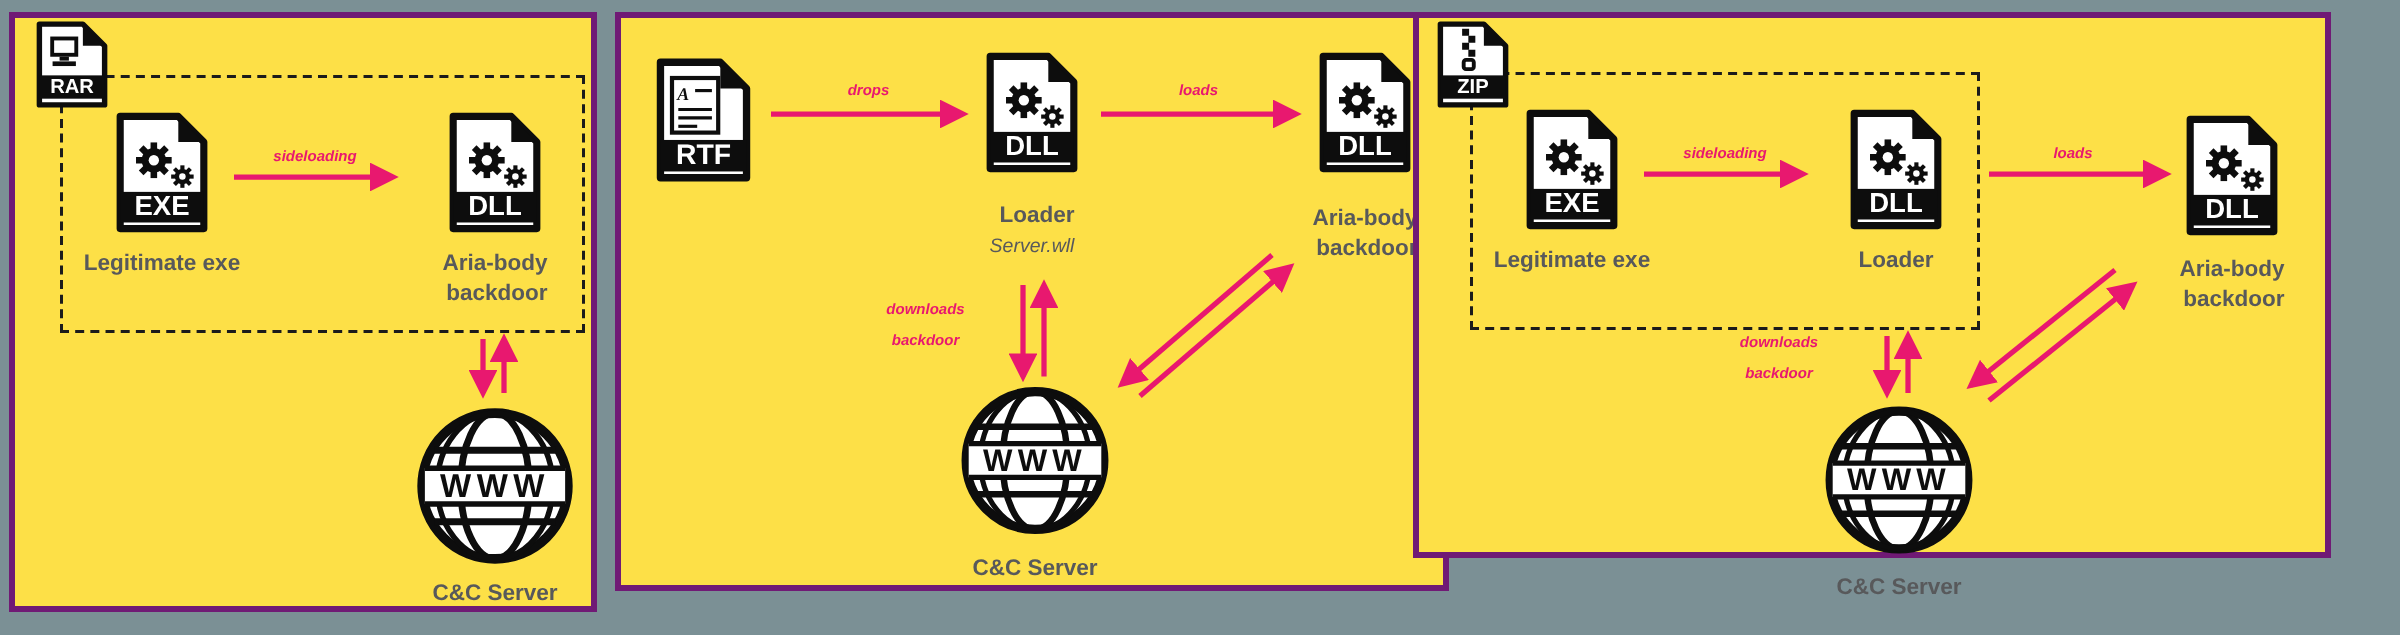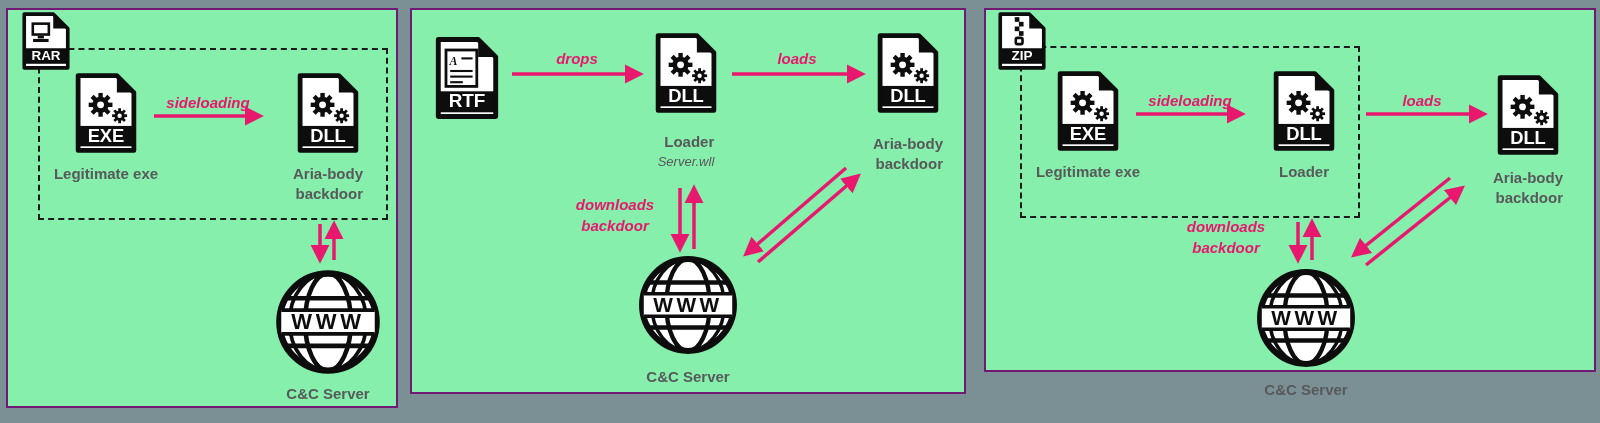--- a/index.html
+++ b/index.html
@@ -3,37 +3,37 @@
 <meta charset="utf-8">
 <style>
   * { margin:0; padding:0; box-sizing:border-box; }
   html,body { width:1600px; height:423px; }
   body {
     background:#7b9095;
     font-family:"Liberation Sans", sans-serif;
     position:relative;
     overflow:hidden;
   }
-  .panel { position:absolute; background:#86efac; border:2px solid #701a75; }
+  .panel { position:absolute; background:#fde047; border:4px solid #701a75; }
   #panel1 { left:6px;  top:8px; width:392px; height:400px; }
   #panel2 { left:410px; top:8px; width:556px; height:386px; }
-  #panel3 { left:984px; top:8px; width:612px; height:364px; }
+  #panel3 { left:942px; top:8px; width:612px; height:364px; }
 
   .abs { position:absolute; }
   .dashed-box { position:absolute; border:2px dashed #1b1b1b; }
 
   .node-label {
     position:absolute; transform:translateX(-50%);
     color:#58595b; font-weight:bold; font-size:15px;
     text-align:right; line-height:20px; white-space:nowrap;
   }
   .sub-label { font-weight:normal; font-style:italic; font-size:13px; }
   .flow-label {
     position:absolute; transform:translateX(-50%);
-    color:#e8186f; font-weight:bold; font-style:italic; font-size:15px;
+    color:#e8186f; font-weight:bold; font-style:italic; font-size:10px;
     text-align:center; line-height:21px; white-space:nowrap;
   }
 
   svg.arrow-layer { position:absolute; left:0; top:0; pointer-events:none; }
   .pink { stroke:#e8186f; stroke-width:3.5; fill:none; }
 
   .band-text {
     fill:#ffffff; font-family:"Liberation Sans", sans-serif;
     font-weight:bold; font-size:27px; text-anchor:middle;
   }

